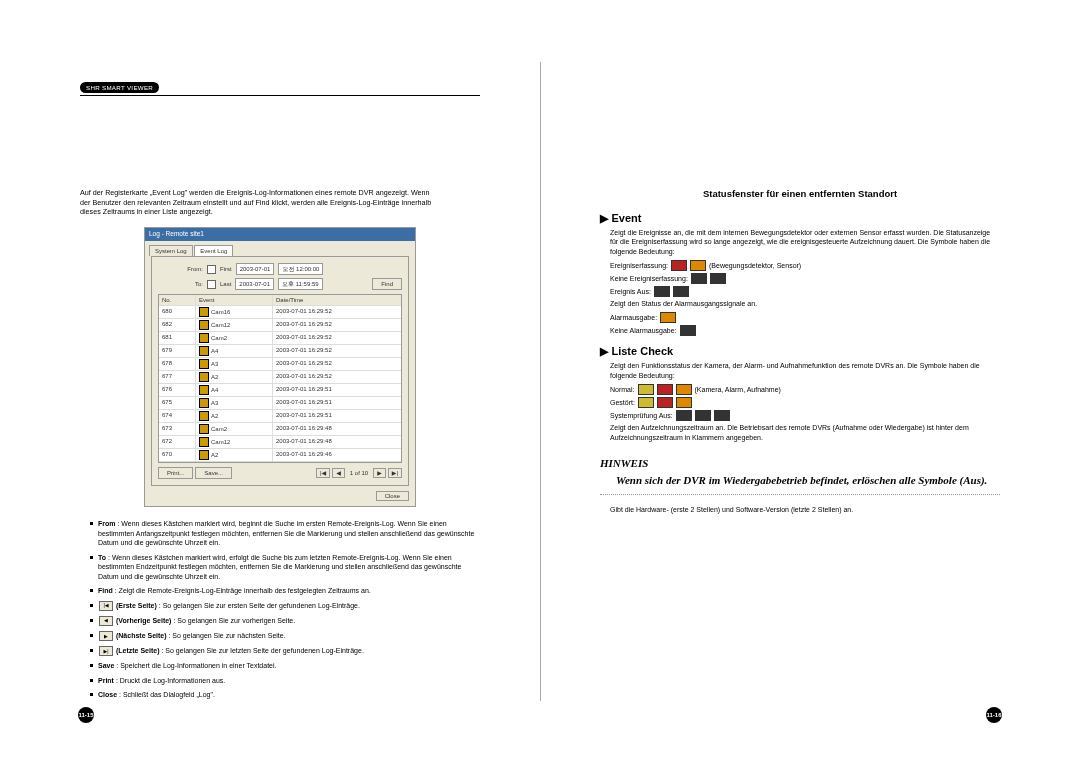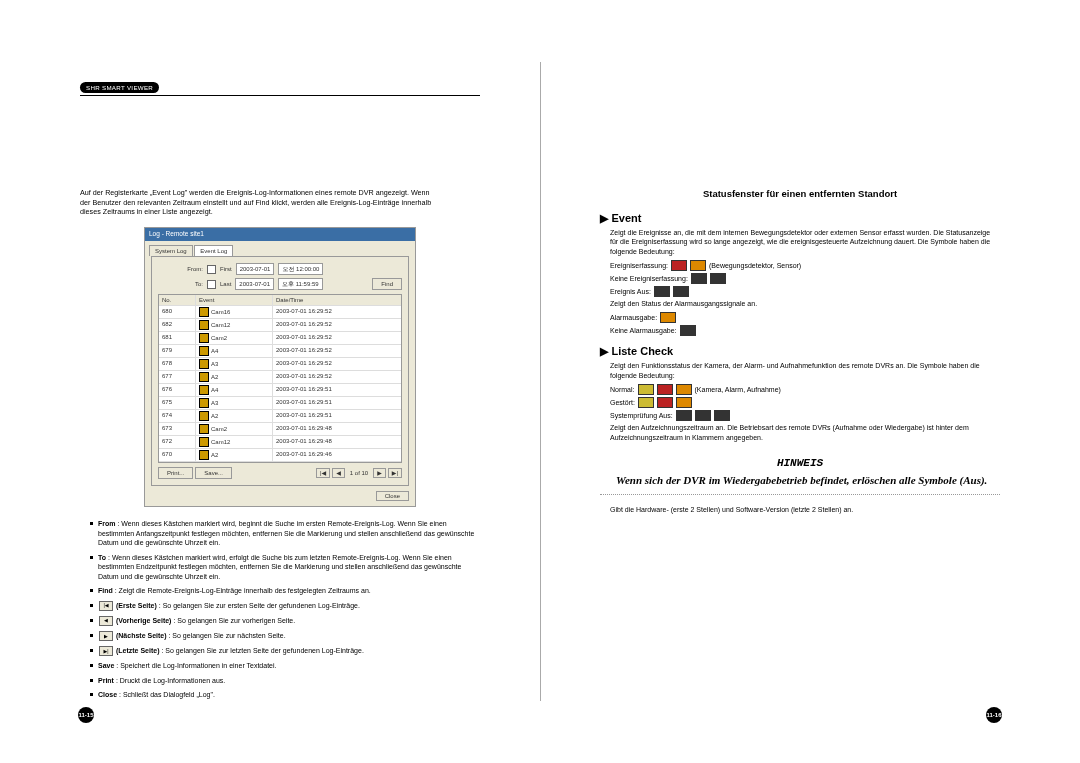--- a/index.html
+++ b/index.html
@@ -210,26 +210,25 @@
     width: 14px;
     height: 9px;
     border: 0.5px solid #333;
     vertical-align: middle;
   }
   .ic-red { background: #b22; }
   .ic-org { background: #d80; }
   .ic-dark { background: #333; }
   .ic-yel { background: #cb3; }
   .hinweis {
-    font-family: Liberation Mono, monospace;
+    font-family: Liberation Serif, serif;
     font-style: italic;
     font-weight: bold;
     font-size: 11px;
     margin-top: 14px;
-    text-align: center;
   }
   .hinweis-text {
     font-family: Liberation Serif, serif;
     font-style: italic;
     font-size: 11px;
     font-weight: bold;
     margin-left: 16px;
     margin-top: 2px;
   }
   .dots {

